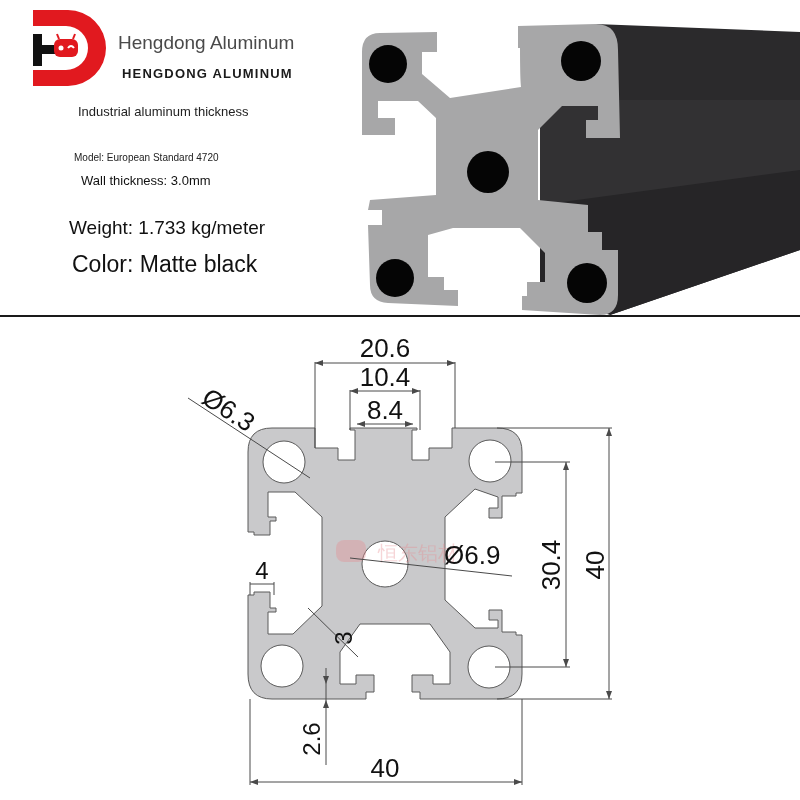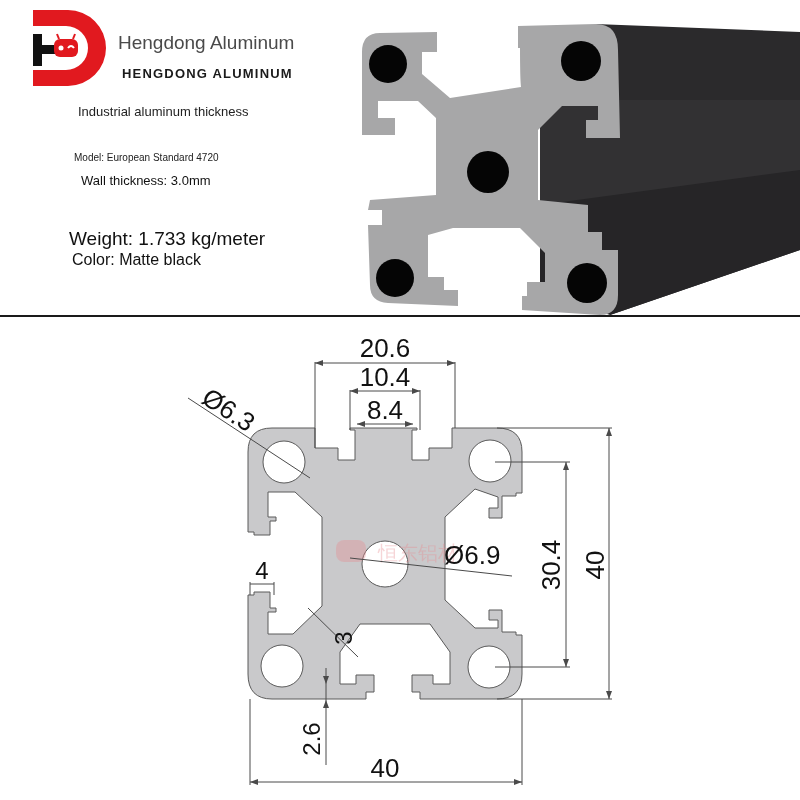--- a/index.html
+++ b/index.html
@@ -3,22 +3,22 @@
 <meta charset="utf-8">
 <style>
   html, body { margin:0; padding:0; background:#ffffff; }
   body { width:800px; height:800px; position:relative; overflow:hidden; font-family:"Liberation Sans", sans-serif; color:#1a1a1a; }
   .abs { position:absolute; }
   .brand-name { left:118px; top:32px; font-size:19px; color:#4a4a4a; white-space:nowrap; }
   .brand-caps { left:122px; top:66px; font-size:13px; font-weight:bold; letter-spacing:1.2px; color:#1a1a1a; white-space:nowrap; }
   .subtitle { left:78px; top:104px; font-size:13px; color:#222; white-space:nowrap; }
   .model { left:74px; top:152px; font-size:10px; color:#222; white-space:nowrap; }
   .wall { left:69px; top:173px; font-size:13px; color:#111; white-space:nowrap;margin-left:12px; }
-  .weight { left:69px; top:228px; font-size:19px; color:#111; white-space:nowrap; }
-  .color { left:72px; top:251px; font-size:16px; color:#111; white-space:nowrap; }
+  .weight { left:69px; top:217px; font-size:19px; color:#111; white-space:nowrap; }
+  .color { left:72px; top:251px; font-size:23px; color:#111; white-space:nowrap; }
   .divider { left:0; top:315px; width:800px; height:2px; background:#1a1a1a; }
   svg text { font-family:"Liberation Sans", sans-serif; }
 </style>
 </head>
 <body>
 
 <svg class="abs" style="left:30px;top:8px" width="80" height="80" viewBox="0 0 80 80">
   <path d="M3 2 H38 A38 38 0 0 1 38 78 H3 V62 H36 A22 22 0 0 0 36 18 H3 Z" fill="#e1191f"></path>
   <rect x="3" y="26" width="9" height="32" fill="#111"></rect>
   <rect x="3" y="37" width="22" height="9" fill="#111"></rect>

